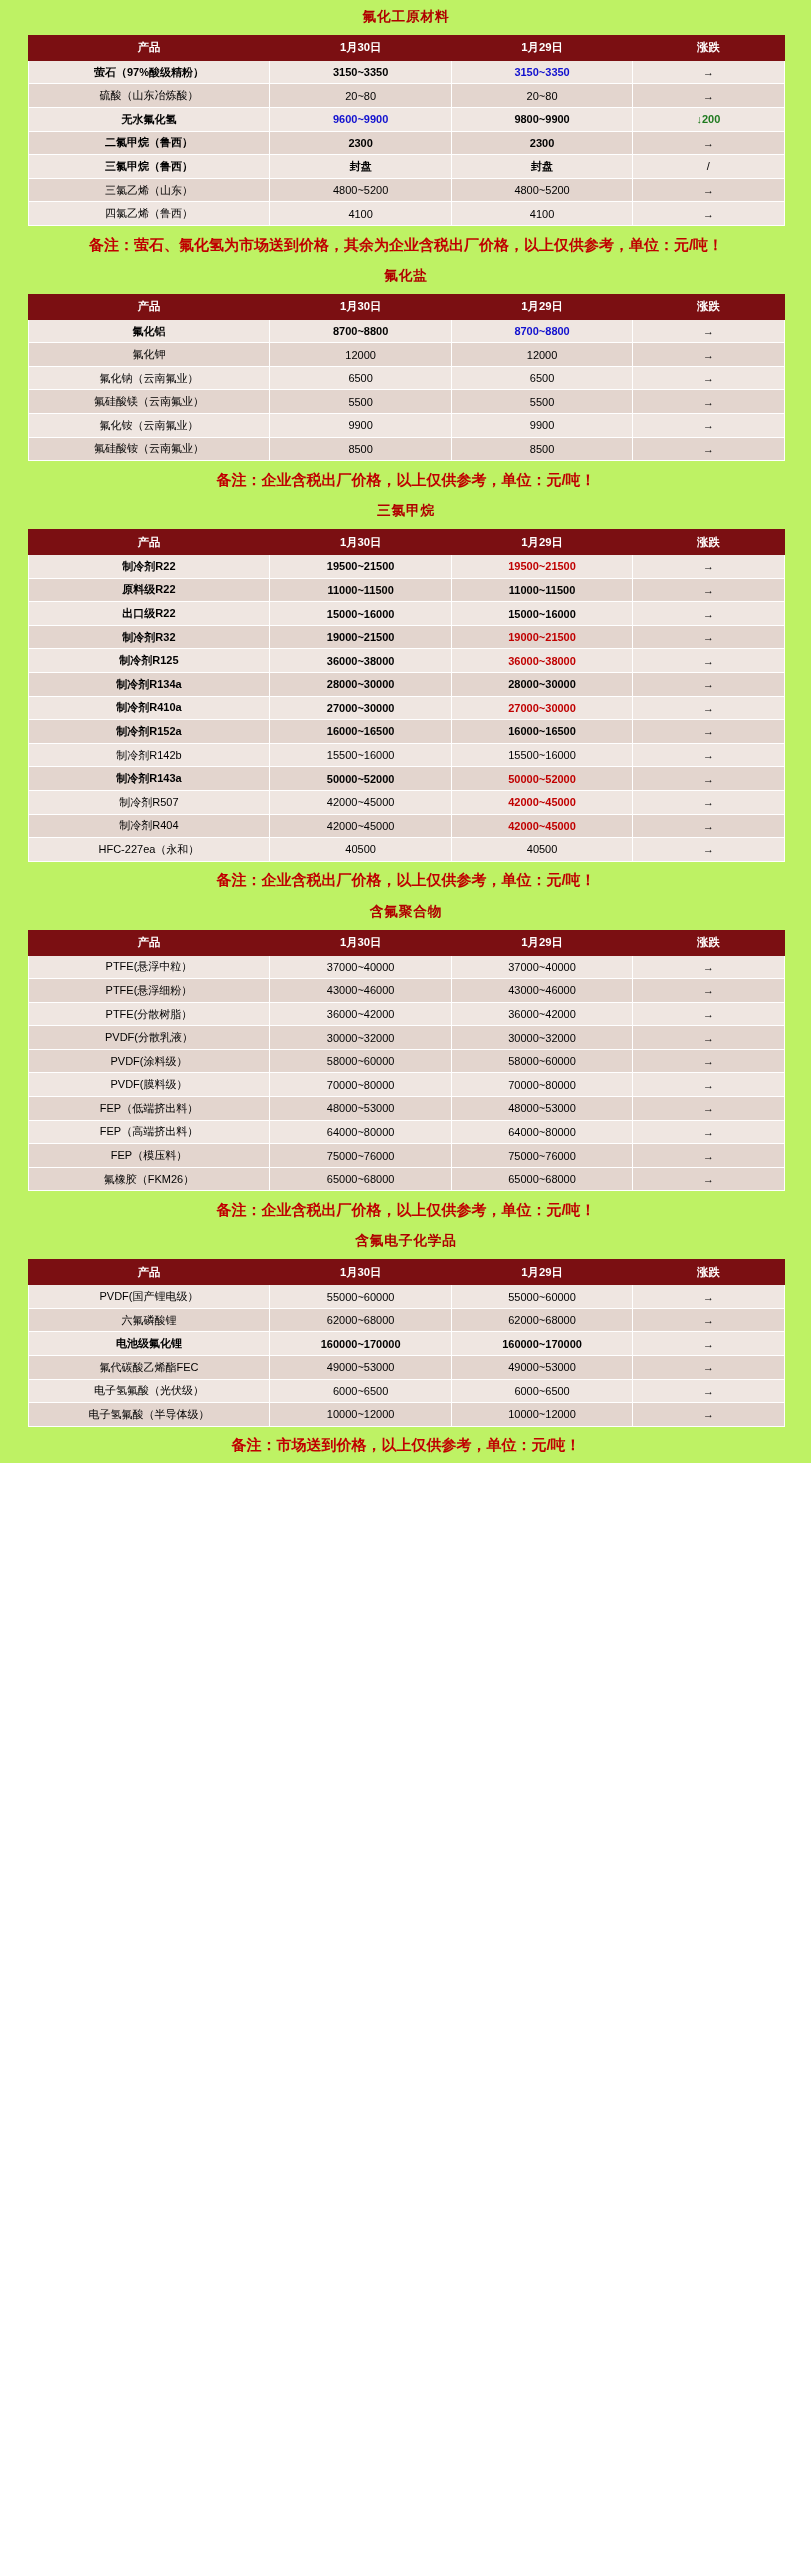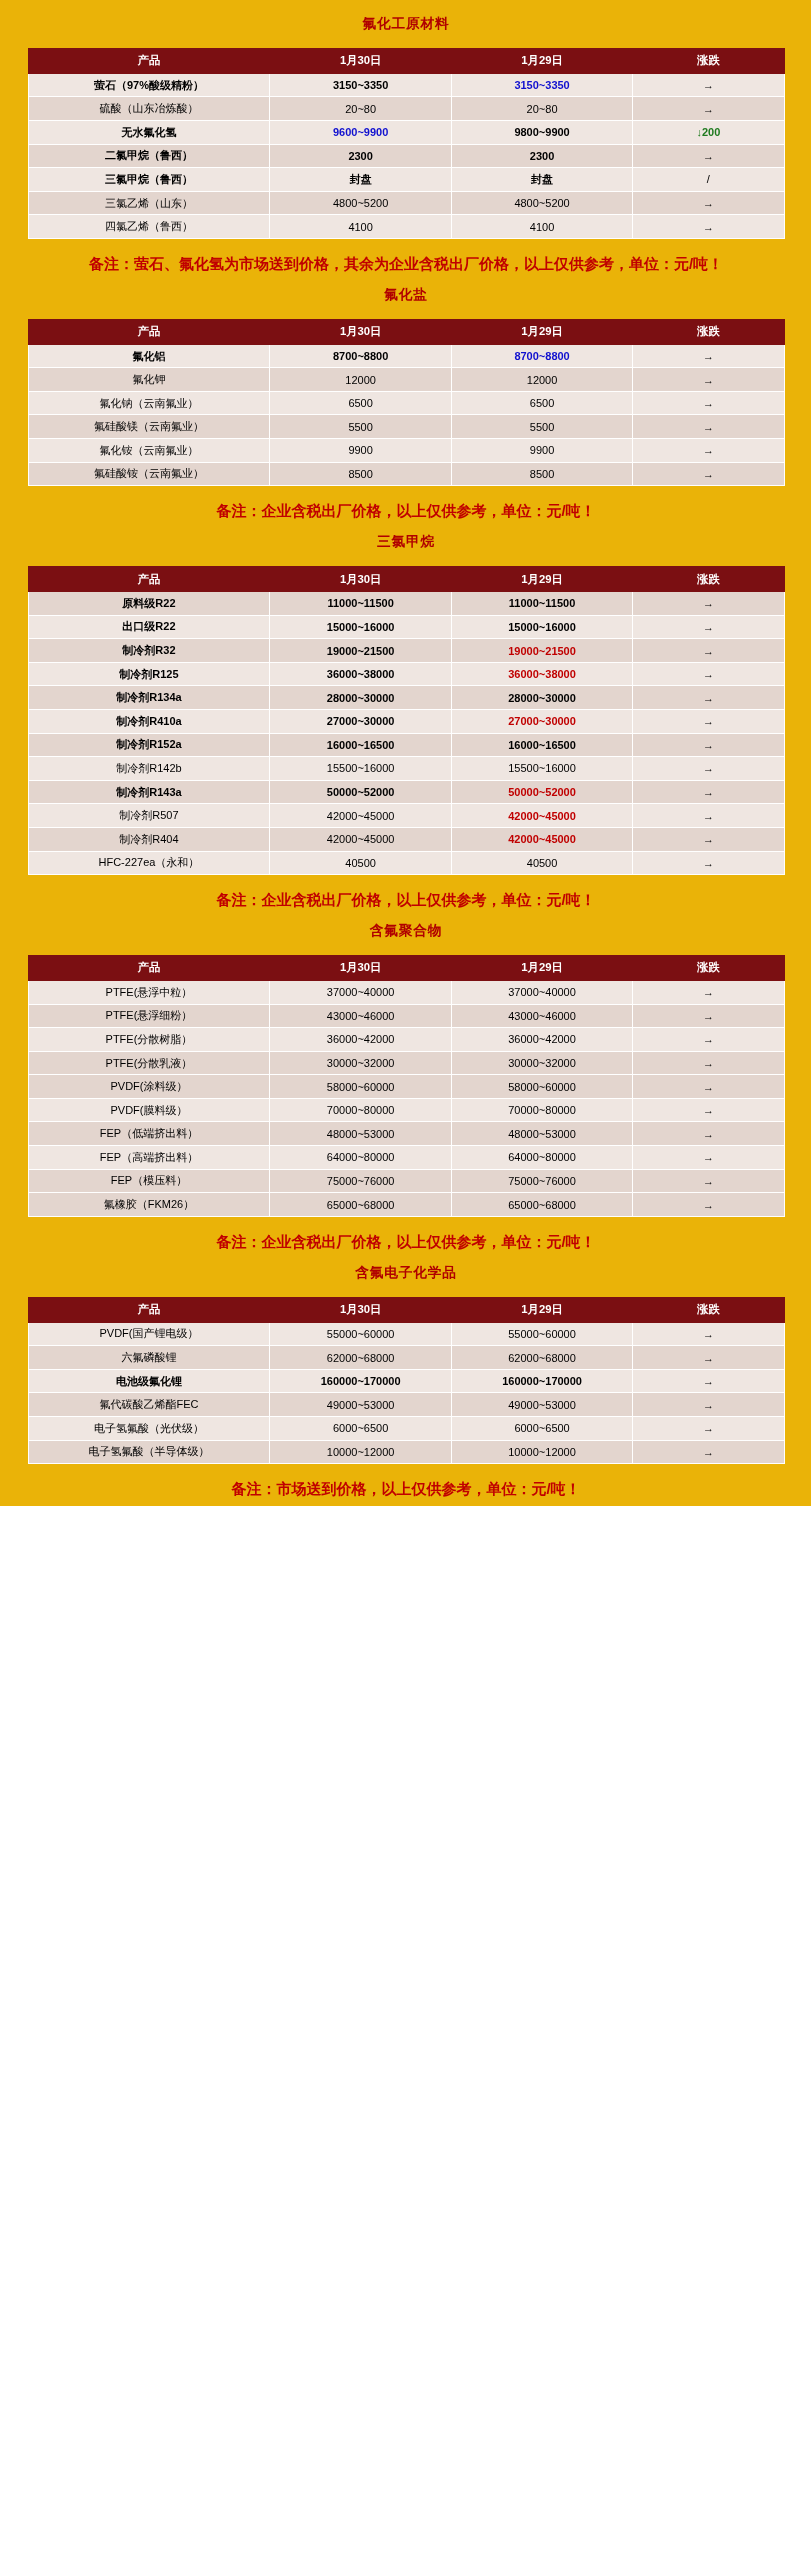--- a/index.html
+++ b/index.html
@@ -8,39 +8,39 @@
     background: #ffffff;
   }
   body {
     width: 812px;
     font-family: "Liberation Sans", "DejaVu Sans", sans-serif;
     color: #000;
   }
   .page {
     width: 812px;
     margin: 0 auto;
-    background: #eab308;
-    padding-top: 10px;
+    background: #bef264;
+    padding-top: 3px;
     box-sizing: border-box;
   }
   .section {
     margin-bottom: 0px;
   }
   .section-title {
     text-align: center;
     color: #b00000;
     font-weight: bold;
     font-size: 13.7px;
     padding: 4.9px 0 4.9px 0;
     letter-spacing: 0.8px;
   }
   table.price {
     border-collapse: collapse;
     width: 757px;
-    margin: 10px auto;
+    margin: 4px auto;
     table-layout: fixed;
   }
   table.price th, table.price td {
     border: 0.8px solid #ffffff;
     text-align: center;
     font-size: 11px;
     height: 22.6px;
     padding: 0 1.6px;
   }
   table.price thead th {
@@ -212,20 +212,26 @@
           </colgroup>
           <thead>
             <tr>
               <th>产品</th>
               <th>1月30日</th>
               <th>1月29日</th>
               <th>涨跌</th>
             </tr>
           </thead>
           <tbody>
+            <tr class="odd">
+              <td class="name bold">制冷剂R22</td>
+              <td class="bold">19500~21500</td>
+              <td class="red">19500~21500</td>
+              <td class="arrow">→</td>
+            </tr>
             <tr class="even">
               <td class="name bold">原料级R22</td>
               <td class="bold">11000~11500</td>
               <td class="bold">11000~11500</td>
               <td class="arrow">→</td>
             </tr>
             <tr class="odd">
               <td class="name bold">出口级R22</td>
               <td class="bold">15000~16000</td>
               <td class="bold">15000~16000</td>
@@ -325,21 +331,21 @@
               <td class="">43000~46000</td>
               <td class="arrow">→</td>
             </tr>
             <tr class="odd">
               <td class="name ">PTFE(分散树脂）</td>
               <td class="">36000~42000</td>
               <td class="">36000~42000</td>
               <td class="arrow">→</td>
             </tr>
             <tr class="even">
-              <td class="name ">PTFE(分散乳液）</td>
+              <td class="name ">PVDF(分散乳液）</td>
               <td class="">30000~32000</td>
               <td class="">30000~32000</td>
               <td class="arrow">→</td>
             </tr>
             <tr class="even">
               <td class="name ">PVDF(涂料级）</td>
               <td class="">58000~60000</td>
               <td class="">58000~60000</td>
               <td class="arrow">→</td>
             </tr>

